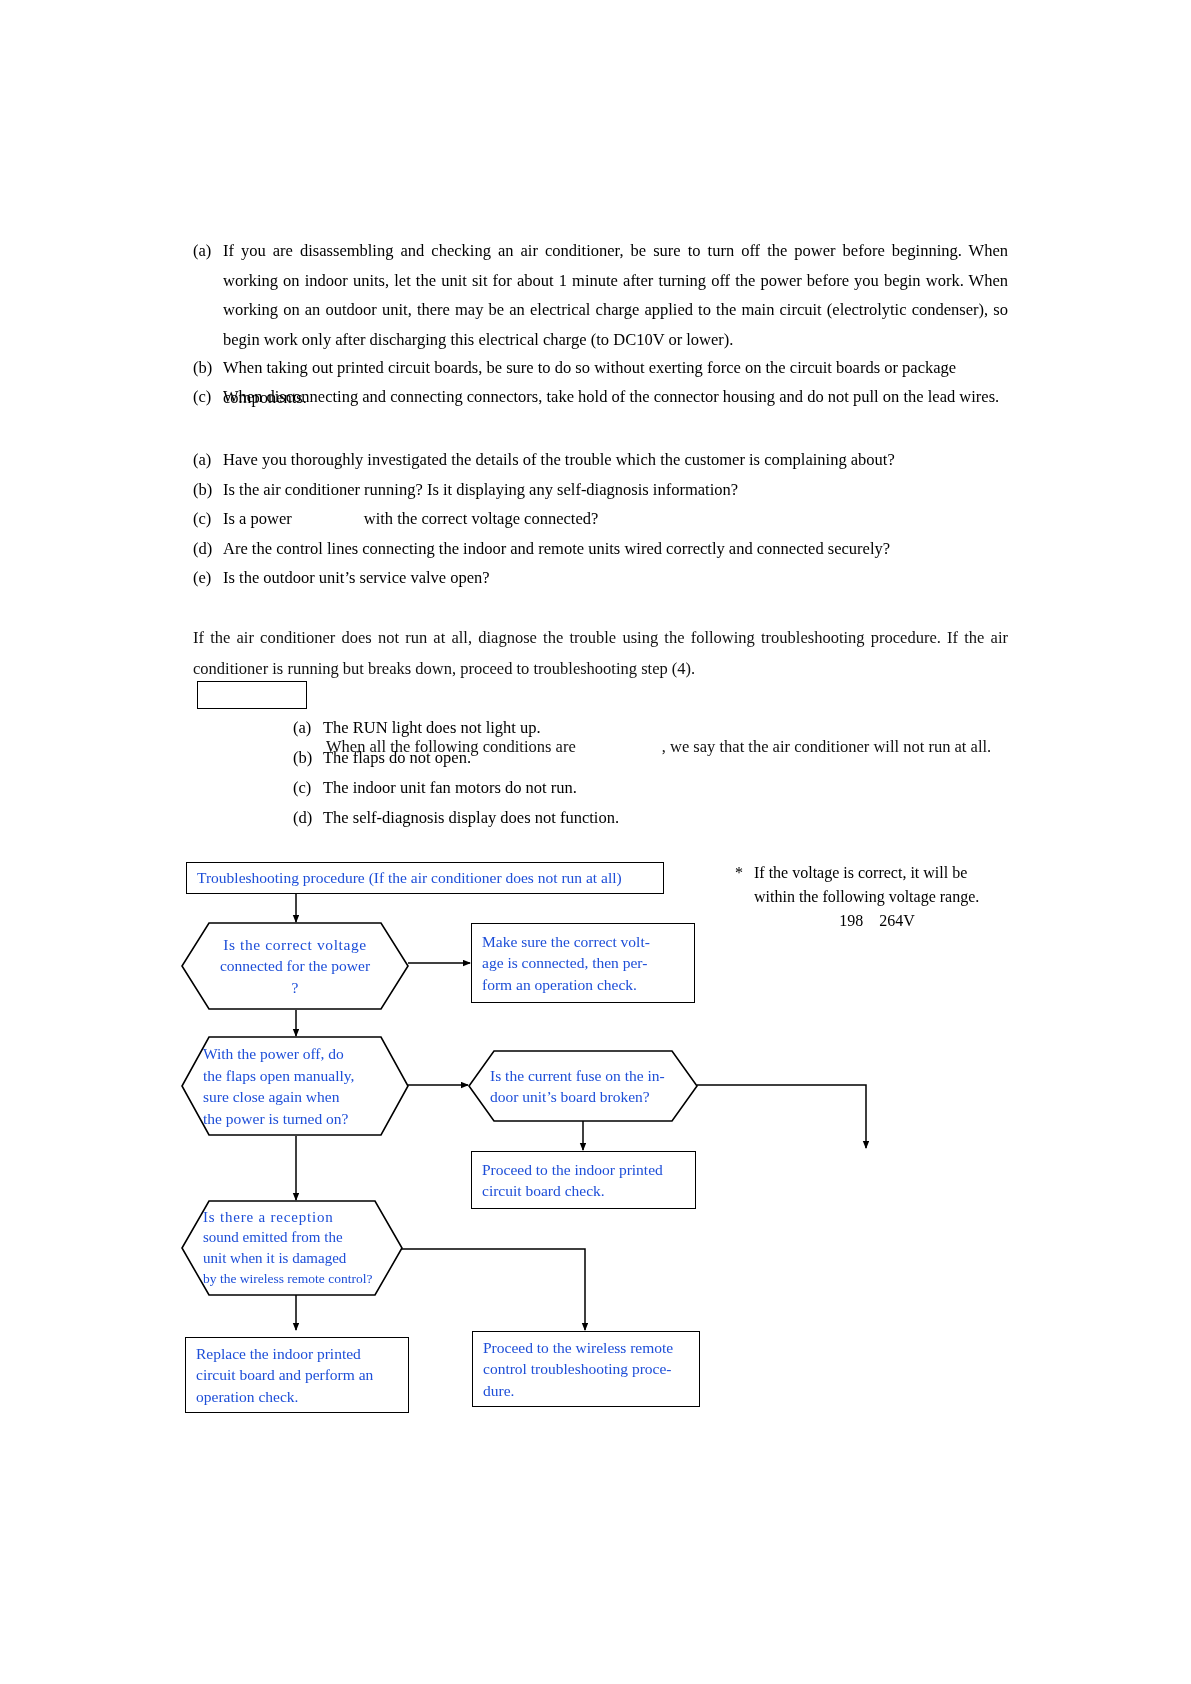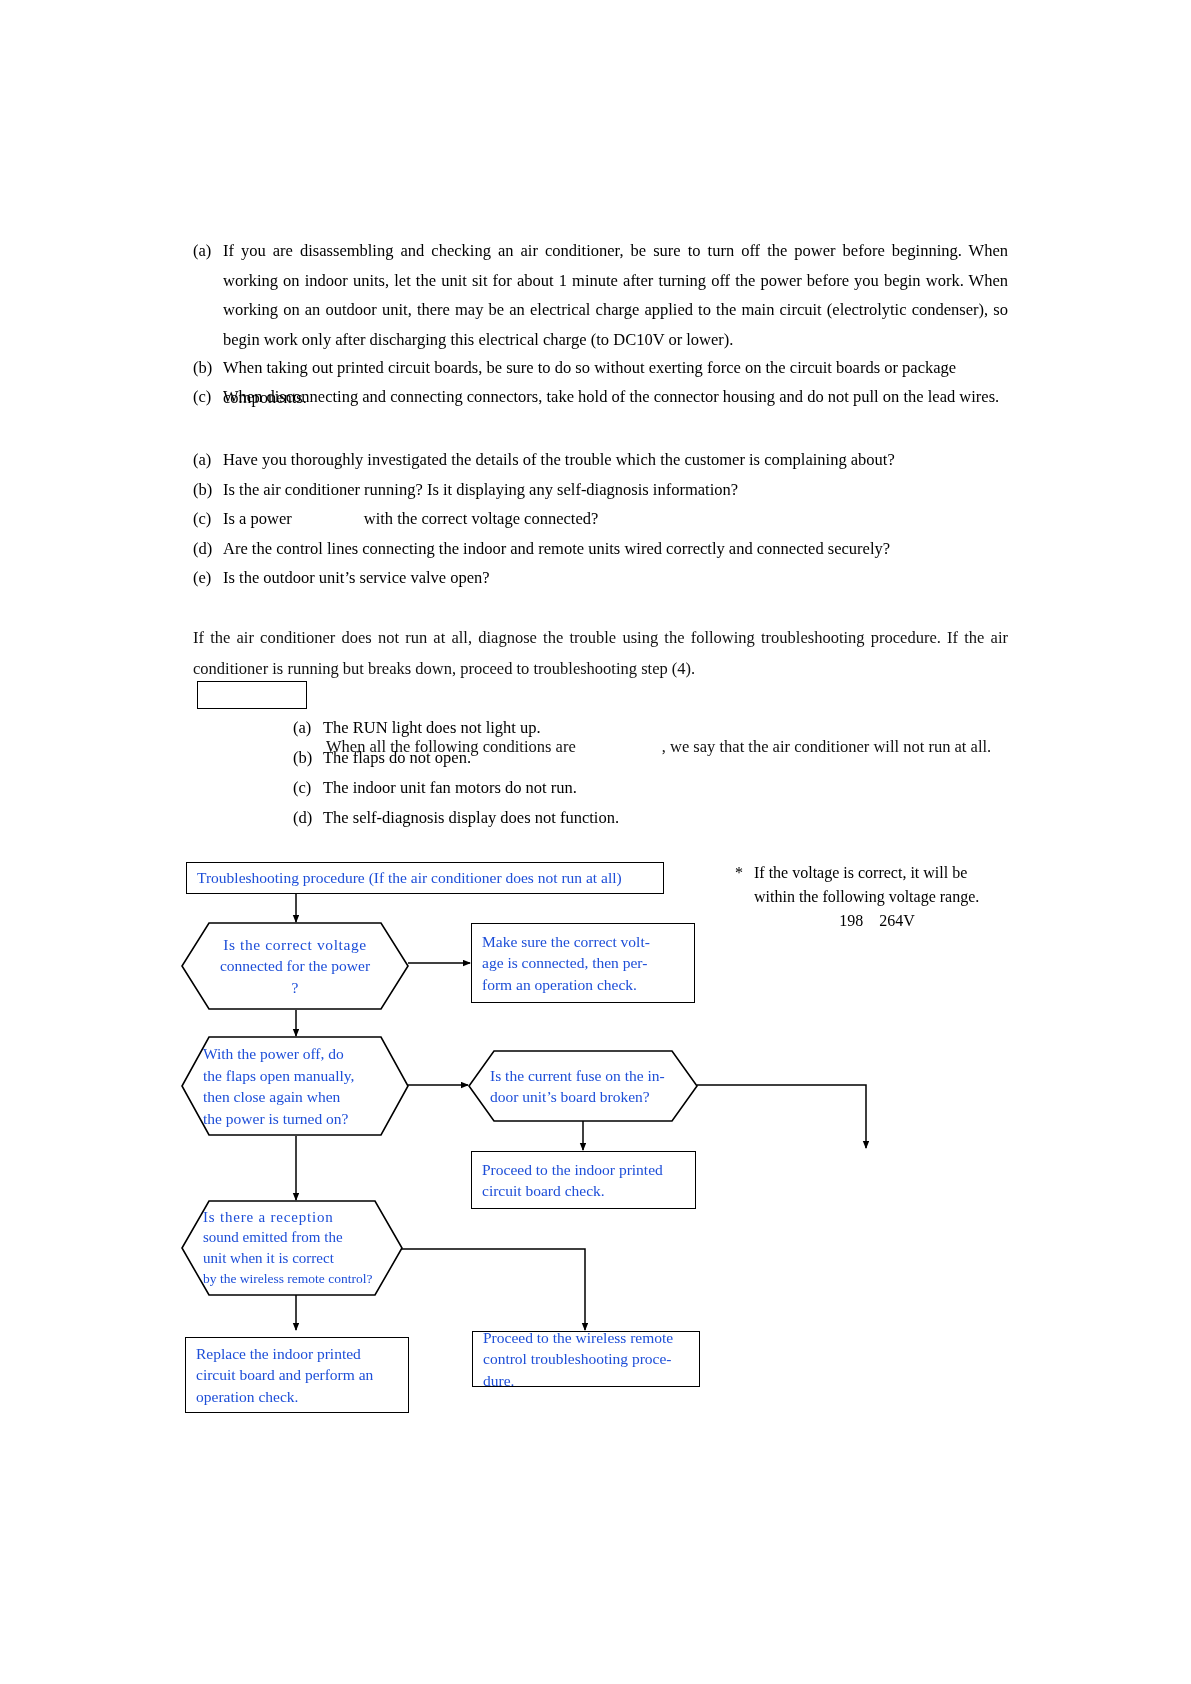--- a/index.html
+++ b/index.html
@@ -239,21 +239,21 @@
     </span>
   </div>
 
   <div class="node hex" style="left:181px; top:1036px; width:228px; height:100px;">
     <svg viewBox="0 0 228 100" preserveAspectRatio="none">
       <polygon points="28,1 200,1 227,50 200,99 28,99 1,50" fill="#fff" stroke="#000" stroke-width="1.6" vector-effect="non-scaling-stroke"></polygon>
     </svg>
     <span class="txt" style="text-align:left; padding-left:22px;">
       <span>With the power off, do</span><br>
       <span>the flaps open manually,</span><br>
-      <span>then close again when</span><br>
+      <span>sure close again when</span><br>
       <span>the power is turned on?</span>
     </span>
   </div>
 
   <div class="node hex" style="left:468px; top:1050px; width:230px; height:72px;">
     <svg viewBox="0 0 230 72" preserveAspectRatio="none">
       <polygon points="26,1 204,1 229,36 204,71 26,71 1,36" fill="#fff" stroke="#000" stroke-width="1.6" vector-effect="non-scaling-stroke"></polygon>
     </svg>
     <span class="txt" style="text-align:left; padding-left:22px;">
       <span>Is the current fuse on the in-</span><br>
@@ -269,34 +269,34 @@
   </div>
 
 
   <div class="node hex" style="left:181px; top:1200px; width:222px; height:96px;">
     <svg viewBox="0 0 222 96" preserveAspectRatio="none">
       <polygon points="28,1 194,1 221,48 194,95 28,95 1,48" fill="#fff" stroke="#000" stroke-width="1.6" vector-effect="non-scaling-stroke"></polygon>
     </svg>
     <span class="txt" style="text-align:left; padding-left:22px; font-size:15px; line-height:20.5px;">
       <span style="letter-spacing:0.8px">Is there a reception</span><br>
       <span>sound emitted from the</span><br>
-      <span>unit when it is correct</span><br>
+      <span>unit when it is damaged</span><br>
       <span style="font-size:13.5px">by the wireless remote control?</span>
     </span>
   </div>
 
   <div class="node rect" style="left:185px; top:1331px; width:224px; height:76px;margin-top:6px;">
     <span class="txt">
       <span>Replace the indoor printed</span><br>
       <span>circuit board and perform an</span><br>
       <span>operation check.</span>
     </span>
   </div>
 
-  <div class="node rect" style="left:472px; top:1331px; width:228px; height:56px;align-items:center;">
+  <div class="node rect" style="left:472px; top:1331px; width:228px; height:76px;align-items:center;">
     <span class="txt">
       <span>Proceed to the wireless remote</span><br>
       <span>control troubleshooting proce-</span><br>
       <span>dure.</span>
     </span>
   </div>
 
 </div>
 
 </body></html>

